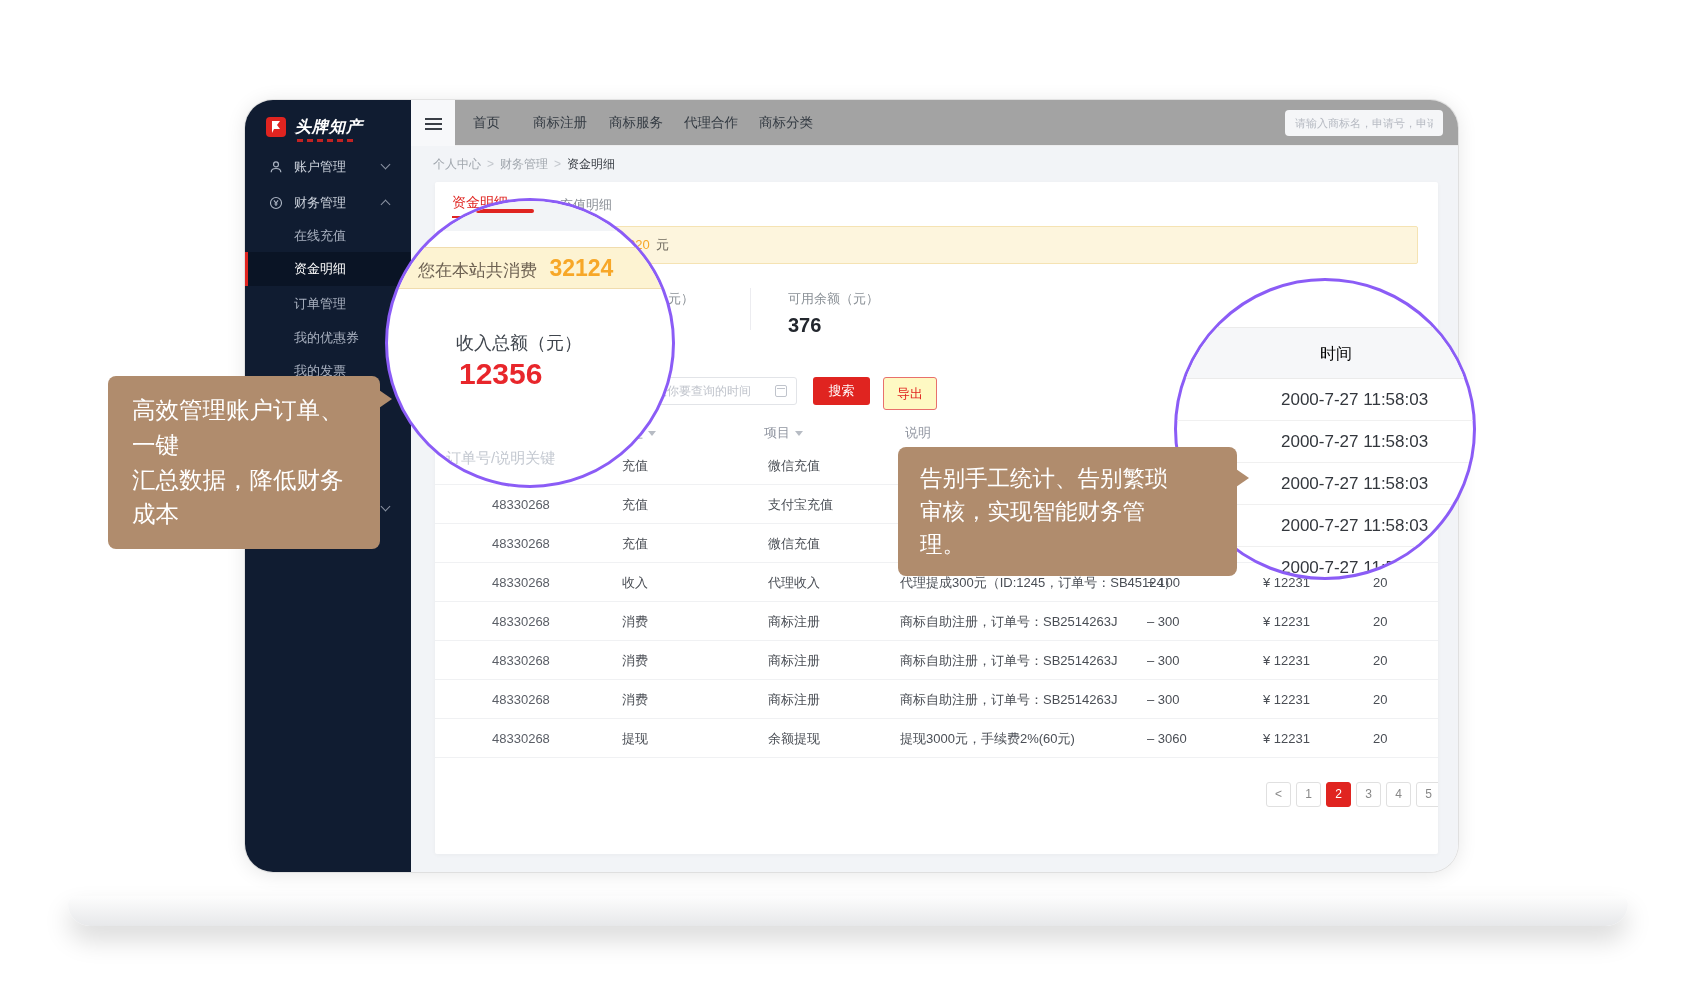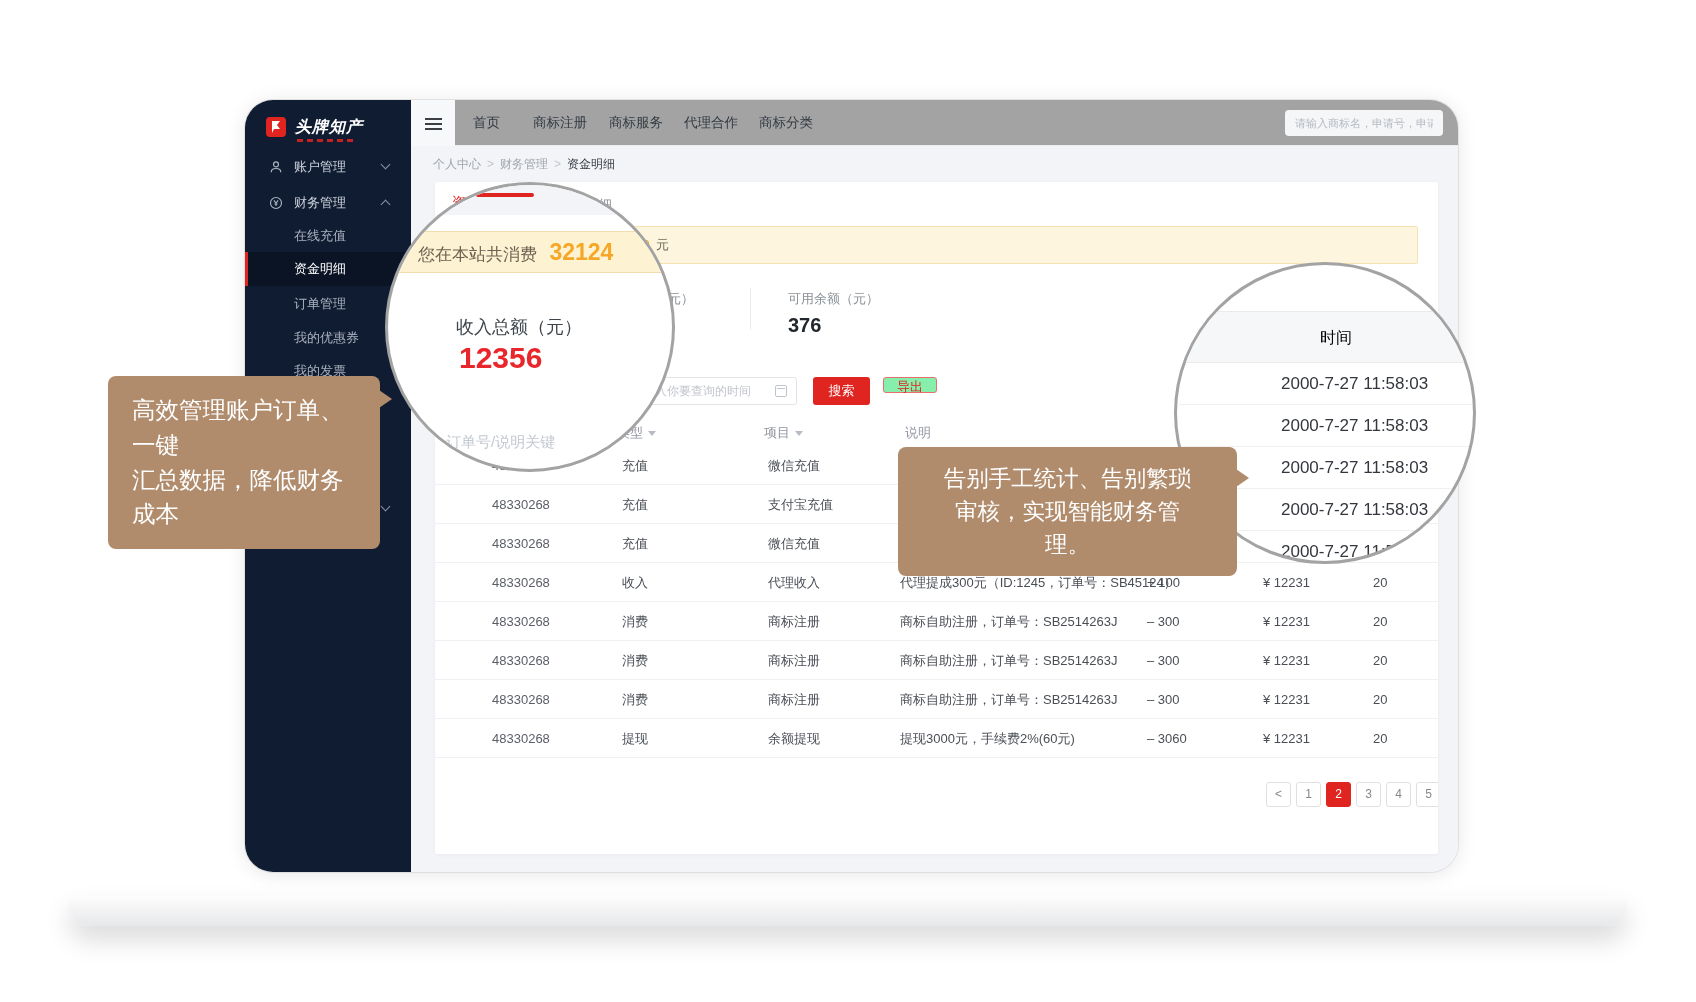--- a/index.html
+++ b/index.html
@@ -66,21 +66,21 @@
   .stat-value { position:absolute; font-size:20px; font-weight:bold; color:#23272e; }
   .stat-div { position:absolute; left:315px; top:106px; width:1px; height:42px; background:#ececf0; }
 
   .date-input { position:absolute; left:185px; top:195px; width:177px; height:28px; border:1px solid #e2e4e8;
     border-radius:3px; background:#fff; padding:0 26px 0 10px; font-size:12px; color:#555; outline:none; }
   .date-input::placeholder { color:#c0c4cc; }
   .cal-icon { position:absolute; left:340px; top:203px; width:12px; height:12px; border:1px solid #c0c4cc; border-radius:2px; }
   .cal-icon::before { content:""; position:absolute; left:1px; right:1px; top:2px; height:1px; background:#c0c4cc; }
   .btn-search { position:absolute; left:378px; top:195px; width:57px; height:28px; background:#e02420; color:#fff;
     border:none; border-radius:3px; font-size:13px; cursor:pointer; }
-  .btn-export { position:absolute; left:448px; top:195px; width:54px; height:16px; background:#86efac; color:#e02420;
+  .btn-export { position:absolute; left:448px; top:195px; width:54px; height:33px; background:#fef9c3; color:#e02420;
     border:1px solid #e8706c; border-radius:3px; font-size:13px; cursor:pointer; }
 
   .thead { position:absolute; left:0; top:238px; width:1003px; height:26px; font-size:13px; color:#9095a0; }
   .th { position:absolute; top:0; line-height:26px; white-space:nowrap; }
   .caret { display:inline-block; width:0; height:0; border-left:4px solid transparent; border-right:4px solid transparent;
     border-top:5px solid #b7bcc4; margin-left:5px; vertical-align:middle; }
 
   .tbody { position:absolute; left:0; top:264px; width:1003px; }
   .tr { position:relative; width:1003px; height:39px; border-bottom:1px solid #f0f1f3; }
   .td { position:absolute; top:0; line-height:39px; font-size:13px; color:#4a4e55; white-space:nowrap; }
@@ -91,21 +91,21 @@
   .td-amount  { left:712px; }
   .td-balance { left:828px; }
   .td-time    { left:938px; width:14px; overflow:hidden; }
 
   .pagination { position:absolute; left:831px; top:600px; display:flex; gap:5px; }
   .page-box { width:25px; height:25px; line-height:23px; text-align:center; border:1px solid #e0e0e0;
     border-radius:3px; font-size:12px; color:#888; background:#fff; cursor:pointer; flex:0 0 25px; }
   .page-active { background:#e02420; border-color:#e02420; color:#fff; }
 
   
-  .circle { position:absolute; border-radius:50%; border:3px solid #a3a3a3; background:#fff; overflow:hidden; z-index:5; }
+  .circle { position:absolute; border-radius:50%; border:3px solid #8b5cf6; background:#fff; overflow:hidden; z-index:5;margin-top:16px; }
   .circle-left { left:385px; top:182px; width:290px; height:290px; }
   .cl-topgray { position:absolute; left:0; top:0; width:100%; height:30px; background:#f2f4f7; }
   .cl-reddash { position:absolute; left:88px; top:8px; width:58px; height:4px; background:#e02420; border-radius:2px; }
   .cl-band { position:absolute; left:0; top:46px; width:100%; height:42px; background:#fdf3d2;
     border-top:1px solid #f0dcae; border-bottom:1px solid #f0dcae; line-height:40px; white-space:nowrap; }
   .cl-band .pfx { margin-left:30px; font-size:17px; color:#6e6253; }
   .cl-band .amt { font-size:23px; font-weight:bold; color:#f7a728; margin-left:8px; }
   .cl-income-label { position:absolute; left:68px; top:130px; font-size:18px; color:#3f454d; }
   .cl-income-value { position:absolute; left:71px; top:156px; font-size:30px; font-weight:800; color:#e8262b; }
   .cl-keyword { position:absolute; left:58px; top:248px; font-size:15px; color:#c3c8d0; white-space:nowrap; }
@@ -116,21 +116,21 @@
     font-size:16px; color:#000000; padding-left:22px; }
   .cr-rows { position:absolute; left:0; top:98px; width:100%; }
   .cr-row { height:42px; line-height:42px; border-bottom:1px solid #f0f0f0; font-size:17px; color:#33373d;
     padding-left:104px; white-space:nowrap; }
 
   
   .callout { position:absolute; background:#b08c6d; border-radius:8px; color:#fff; white-space:pre-line; z-index:6; }
   .callout-left { left:108px; top:376px; width:272px; padding:17px 24px; font-size:23.5px; line-height:1.48; }
   .callout-left::after { content:""; position:absolute; right:-12px; top:14px; width:0; height:0;
     border-top:9px solid transparent; border-bottom:9px solid transparent; border-left:13px solid #b08c6d; }
-  .callout-right { left:898px; top:447px; width:339px; padding:15px 22px; font-size:22.5px; line-height:1.47;text-align:center; }
+  .callout-right { left:898px; top:447px; width:339px; padding:15px 22px; font-size:22.5px; line-height:1.47; }
   .callout-right::after { content:""; position:absolute; right:-12px; top:22px; width:0; height:0;
     border-top:9px solid transparent; border-bottom:9px solid transparent; border-left:13px solid #b08c6d; }
 </style>
 </head>
 <body>
 
 <div class="canvas">
 
   <div class="laptop-base"></div>
 

